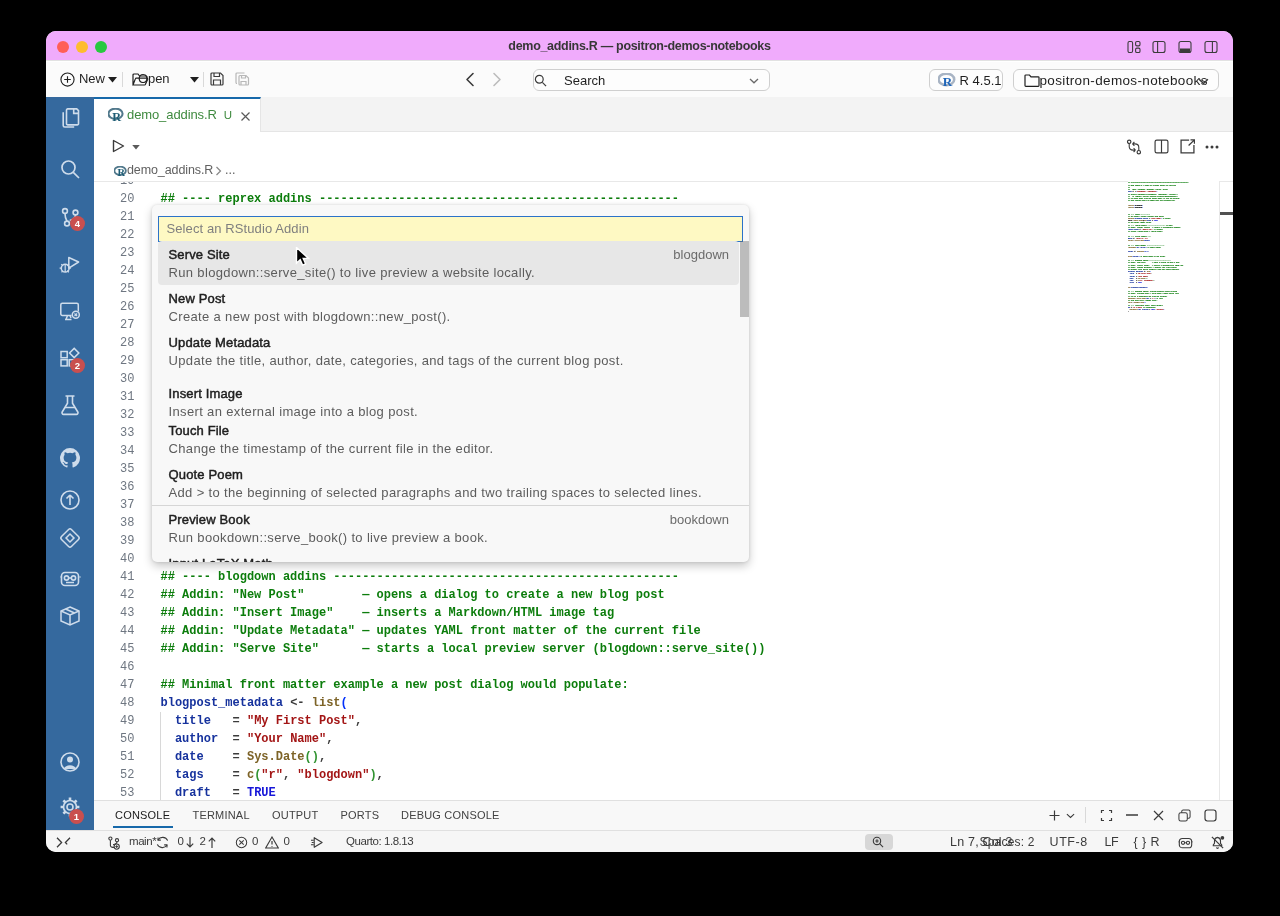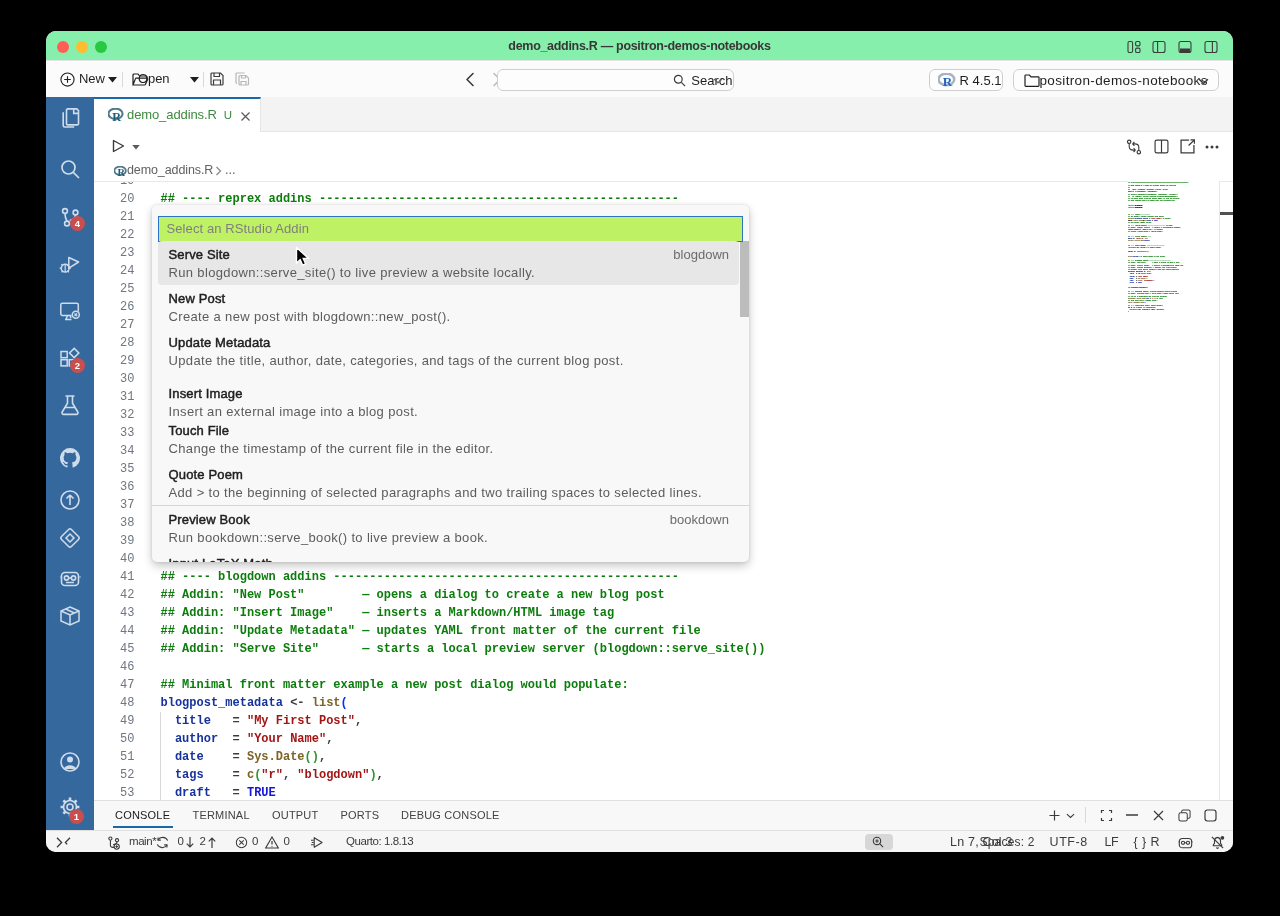--- a/index.html
+++ b/index.html
@@ -1,21 +1,21 @@
 <!DOCTYPE html>
 <html><head>
 <meta charset="utf-8">
 <style>
 * { margin:0; padding:0; box-sizing:border-box; }
 html,body { width:1280px; height:916px; background:#000; overflow:hidden; }
 body { font-family:"Liberation Sans", sans-serif; -webkit-font-smoothing:antialiased; }
 #win { position:absolute; left:46px; top:31px; width:1187px; height:821px; background:#fff; border-radius:10px; overflow:hidden; }
 .abs { position:absolute; }
 
-#titlebar { position:absolute; left:0; top:0; width:1187px; height:30px; background:#86efac; border-bottom:1px solid #e2e2e2; }
+#titlebar { position:absolute; left:0; top:0; width:1187px; height:30px; background:#f0abfc; border-bottom:1px solid #e2e2e2; }
 .light { position:absolute; top:10px; width:12px; height:12px; border-radius:50%; }
 #title { position:absolute; top:8px; left:0; width:1187px; text-align:center; font-size:12.5px; font-weight:600; color:#373737; letter-spacing:-0.3px; }
 .tbico { position:absolute; top:9px; width:14px; height:14px; }
 
 #toolbar { position:absolute; left:0; top:31px; width:1187px; height:35px; background:#fbfbfb; }
 #toolbar .txt { position:absolute; top:9px; font-size:13px; color:#1f1f1f; letter-spacing:-0.1px; }
 .vsep { position:absolute; top:10px; width:1px; height:15px; background:#d9d9d9; }
 .obtn { position:absolute; top:7px; height:22px; white-space:nowrap; background:#fdfdfd; border:1px solid #cfcfcf; border-radius:6px; font-size:13px; color:#1f1f1f; display:flex; align-items:center; }
 
 #actbar { position:absolute; left:0; top:66px; width:48px; height:733px; background:#35699E; }
@@ -37,21 +37,21 @@
 .c { color:#0c7d0c; } .v { color:#16329d; font-weight:bold;} .f { color:#7d6327; font-weight:bold;} .s { color:#a31515; font-weight:bold;}
 .b1 { color:#0431fa; font-weight:bold;} .b2 { color:#319331; font-weight:bold;} .k { color:#1616d8; font-weight:bold;}
 .cb { font-weight:bold; }
 #iguide { position:absolute; left:65.5px; top:530px; width:1px; height:88px; background:#d8d8d8; }
 
 #minimap { position:absolute; left:1082px; top:150px; width:91px; height:620px; background:#fff; overflow:hidden; }
 #miniscale { position:absolute; left:0; top:1px; transform:scale(0.1233); transform-origin:0 0; width:740px; -webkit-text-stroke:0.9px currentColor; }
 #overview { position:absolute; left:1173px; top:151px; width:14px; height:618px; background:#fff; border-left:1px solid #e8e8e8; }
 
 #qp { position:absolute; left:105.5px; top:173.5px; width:597.5px; height:357px; background:#f8f8f8; border-radius:5px; box-shadow:0 4px 10px rgba(0,0,0,0.22), 0 0 3px rgba(0,0,0,0.12); overflow:hidden; }
-#qpinput { position:absolute; left:6px; top:11px; width:585.5px; height:26px; background:#bef264; border:1.5px solid #2b72c8; border-radius:0; }
+#qpinput { position:absolute; left:6px; top:11px; width:585.5px; height:26px; background:#fef9c3; border:1.5px solid #2b72c8; border-radius:0; }
 #qpinput span { position:absolute; left:8px; top:4px; font-size:13px; color:#7f7f7f; letter-spacing:0.1px; }
 .qpitem { position:absolute; left:6.5px; width:581px; height:44px; }
 .qpitem .t { position:absolute; left:10.5px; top:4.5px; font-size:13px; line-height:18px; color:#202020; font-weight:400; -webkit-text-stroke:0.45px #202020; letter-spacing:0.15px;}
 .qpitem .d { position:absolute; left:10.5px; top:22.5px; font-size:13px; line-height:18px; color:#5c5c5c; letter-spacing:0.35px;}
 .qpitem .r { position:absolute; right:10px; top:4.5px; font-size:13px; line-height:18px; color:#6b6b6b; }
 #qpsel { background:#e7e7e7; border-radius:4px; }
 #qpsep { position:absolute; left:0; top:300px; width:597.5px; height:1px; background:#d6d6d6; }
 #qpscroll { position:absolute; left:588px; top:36px; width:9px; height:76px; background:rgba(105,105,105,0.42); }
 
 #panel { position:absolute; left:48px; top:769px; width:1139px; height:30px; background:#f8f8f8; border-top:1px solid #e0e0e0; }
@@ -120,21 +120,21 @@
         <path d="M3 12.5a1 1 0 0 1-1-1V3a1 1 0 0 1 1-1h7.5"></path>
       </svg>
 
     <svg class="abs" style="left:419px;top:10px;" width="10" height="15" viewBox="0 0 10 15" fill="none" stroke="#3b3b3b" stroke-width="1.6" stroke-linecap="round" stroke-linejoin="round">
         <path d="M8 1.5 2 7.5l6 6"></path>
       </svg>
     <svg class="abs" style="left:446px;top:10px;" width="10" height="15" viewBox="0 0 10 15" fill="none" stroke="#bcbcbc" stroke-width="1.6" stroke-linecap="round" stroke-linejoin="round">
         <path d="M2 1.5l6 6-6 6"></path>
       </svg>
 
-    <div class="obtn" style="left:451px; width:236.5px; justify-content:flex-end;">
+    <div class="obtn" style="left:487px; width:236.5px; justify-content:flex-start;gap:12px;">
       <svg width="13" height="13" viewBox="0 0 14 14" fill="none" stroke="#3b3b3b" stroke-width="1.3" style="margin-right:5px;">
           <circle cx="5.7" cy="5.7" r="4.2"></circle>
           <path d="M9 9l4 4"></path>
         </svg>
       <span>Search</span>
       <svg width="10" height="6" viewBox="0 0 10 6" fill="none" stroke="#6b6b6b" stroke-width="1.3" style="position:absolute; right:10px; top:8px;">
           <path d="M1 1l4 3.8L9 1"></path>
         </svg>
     </div>
 

